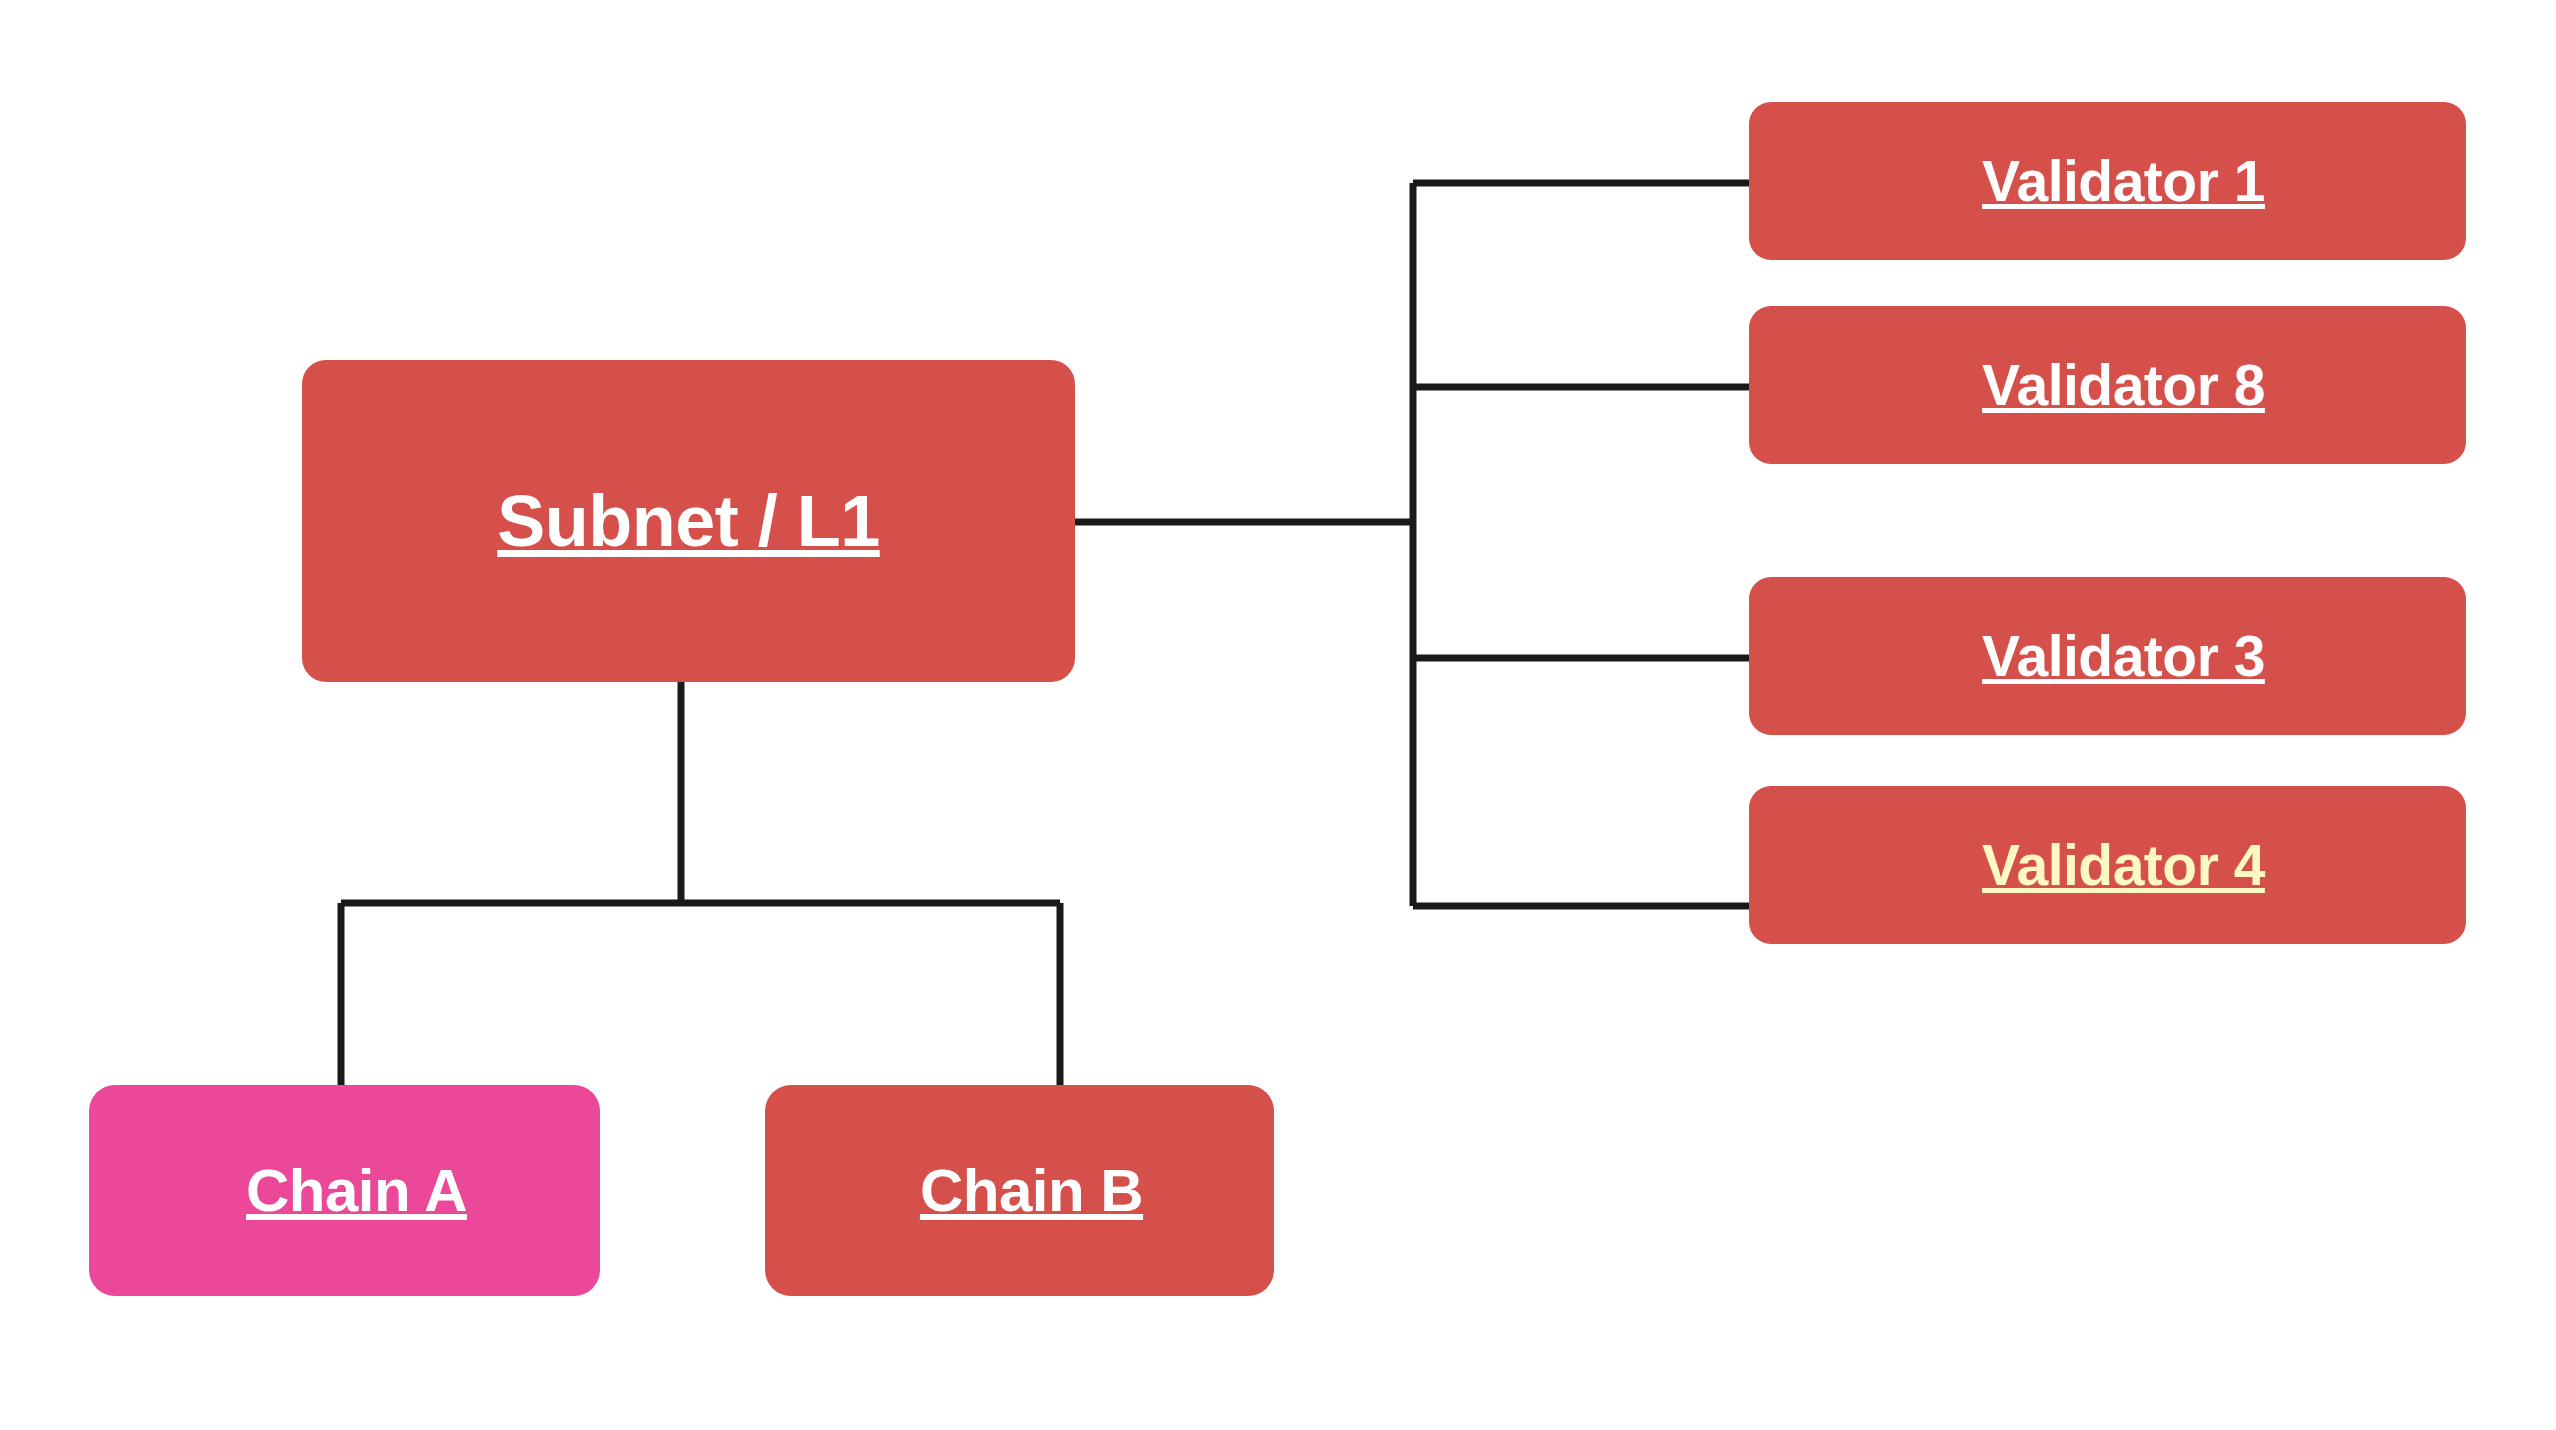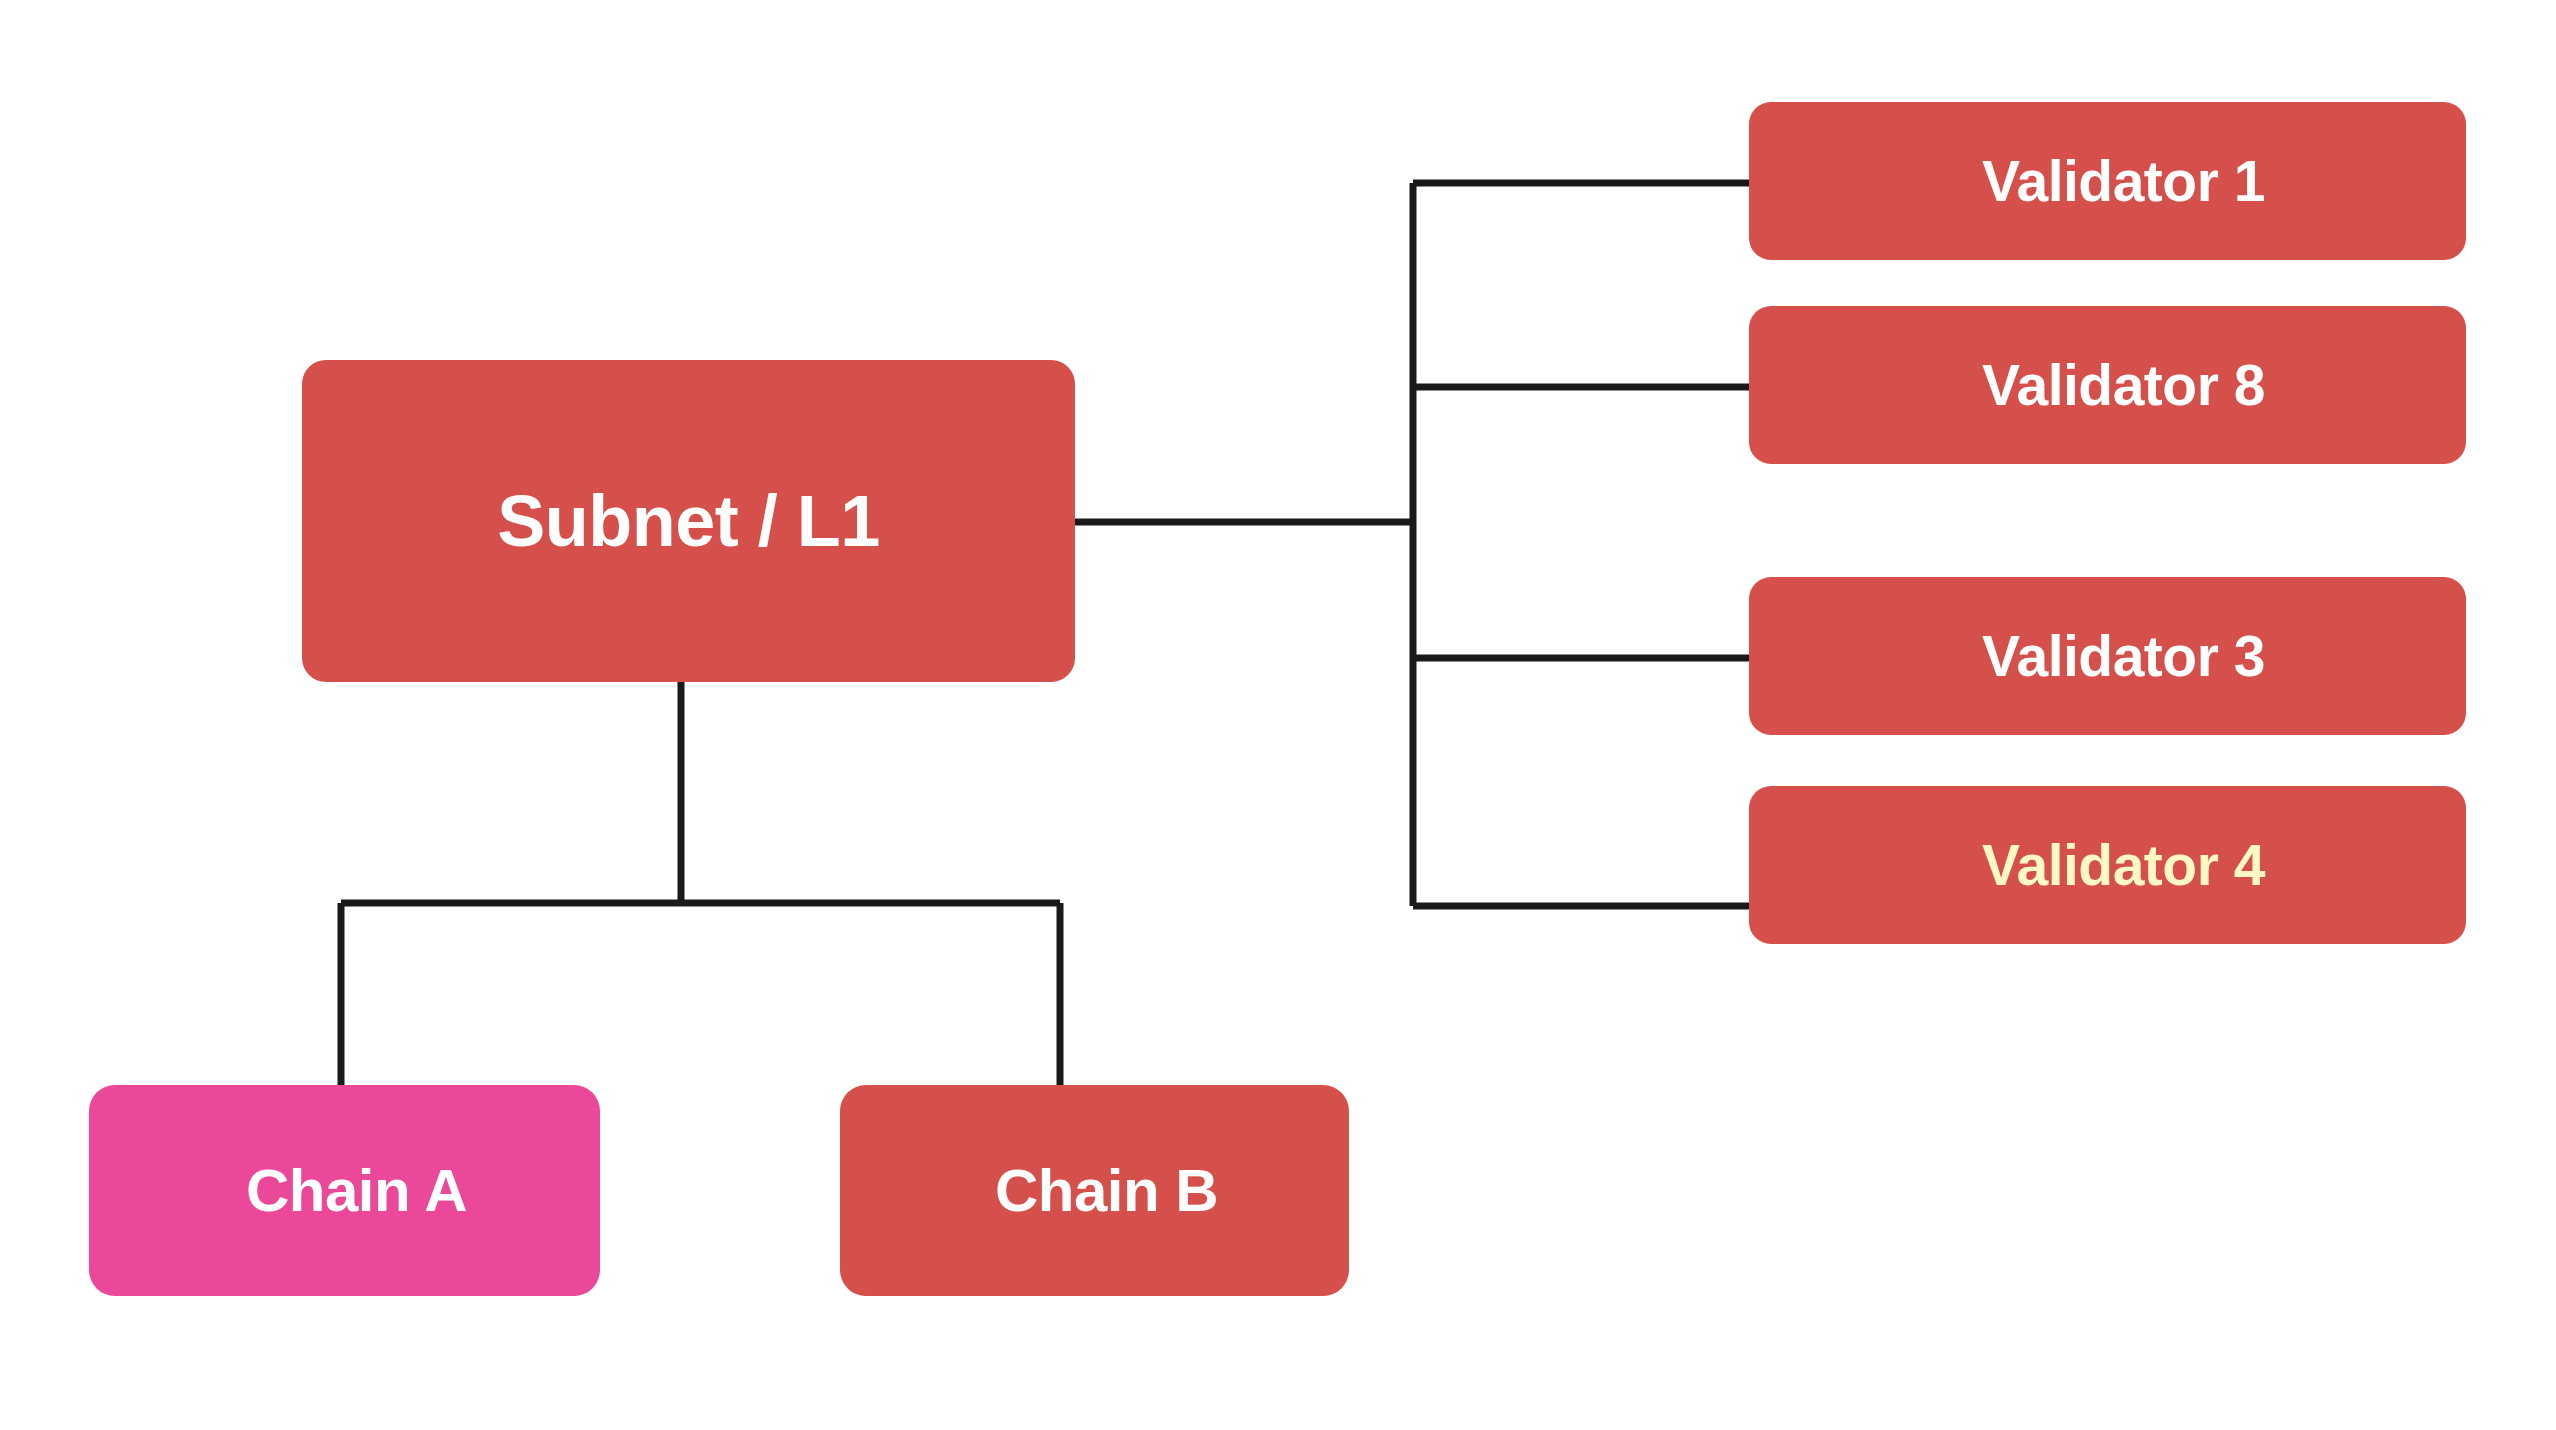--- a/index.html
+++ b/index.html
@@ -33,20 +33,21 @@
     display: flex;
     align-items: center;
     justify-content: center;
     background: #d5504a;
     border-radius: 22px;
     color: #ffffff;
     font-family: "Liberation Sans", sans-serif;
     font-weight: bold;
     letter-spacing: -0.5px;
     user-select: none;
+    text-decoration: underline;
   }
   .node-label {
     display: block;
     text-align: center;
     white-space: nowrap;
   }
 
   
   #node-subnet {
     left: 302px;
@@ -72,21 +73,21 @@
   .validator-box .node-label { transform: translateX(16px); }
 
   
   .chain-box {
     top: 1085px;
     height: 211px;
     border-radius: 26px;
     font-size: 60px;
   }
   #node-chain-a { left: 89px;  width: 511px; }
-  #node-chain-b { left: 840px; width: 509px; }
+  #node-chain-b { left: 765px; width: 509px; }
   .chain-box .node-label { transform: translateX(12px); }
 </style>
 </head>
 <body style="background: rgb(255, 255, 255);">
 
 <div id="diagram-canvas" style="background: rgb(255, 255, 255);">
 
   <svg id="connector-layer" viewBox="0 0 2556 1430" width="2556" height="1430" xmlns="http://www.w3.org/2000/svg">
     <g fill="none" stroke="#1a1a1a" stroke-width="7" stroke-linecap="butt">
 

